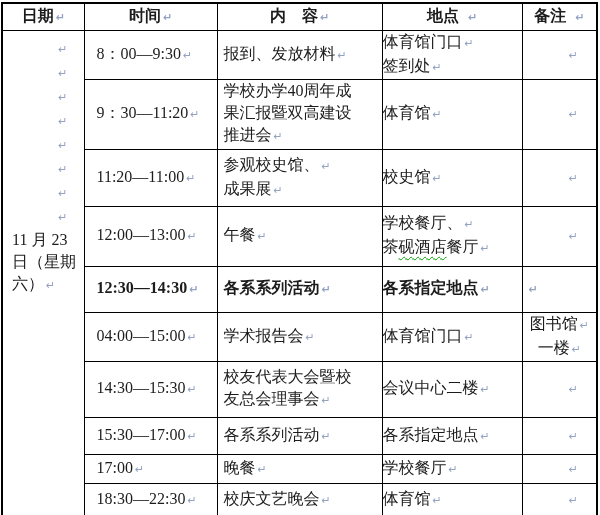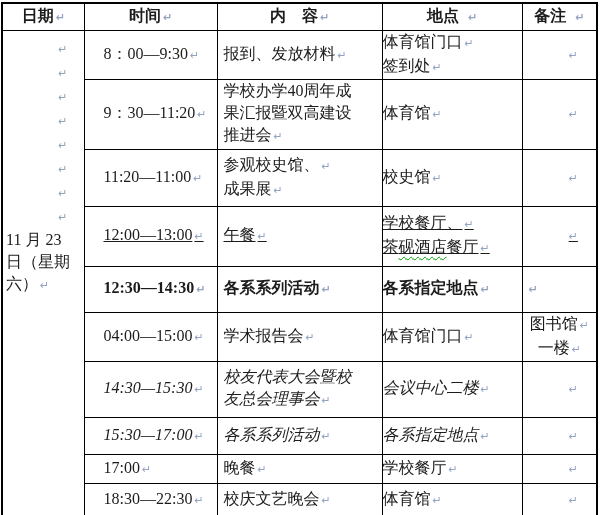--- a/index.html
+++ b/index.html
@@ -24,22 +24,22 @@
   }
   .line{line-height:22px;font-size:16px;white-space:nowrap;}
   .pmark{
     font-family:"DejaVu Sans",sans-serif;
     font-size:11px;color:var(--mark,#93a2c2);
     margin-left:2px;
   }
   .pmark.gap{margin-left:9px;}
   td.date{vertical-align:top;padding-top:6px;}
   td.date .blank{text-align:right;padding-right:16px;}
-  td.date .dtext{padding-left:3px;}
-  td.time .line{padding-left:19px;}
+  td.date .dtext{padding-left:9px;}
+  td.time .line{padding-left:12px;}
   td.content .line{padding-left:6px;}
   td.location .line{}
   td.note .line{text-align:center;}
   td.note .line.shift{transform:translateX(13px);}
   td.note.note-left .line{text-align:left;padding-left:4px;transform:none;}
   .wavy{
     text-decoration-line:underline;
     text-decoration-style:wavy;
     text-decoration-color:var(--squig,#00a000);
     text-decoration-thickness:1px;
@@ -120,21 +120,21 @@
             <div class="line"><span>参观校史馆、</span><span class="pmark">↵</span></div>
             <div class="line"><span>成果展</span><span class="pmark">↵</span></div>
           </td>
           <td class="location">
             <div class="line"><span>校史馆</span><span class="pmark">↵</span></div>
           </td>
           <td class="note">
             <div class="line shift"><span class="pmark">↵</span></div>
           </td>
         </tr>
-        <tr style="height: 60px; text-decoration: underline;">
+        <tr style="height: 60px;">
           <td class="time">
             <div class="line"><span>12:00—13:00</span><span class="pmark">↵</span></div>
           </td>
           <td class="content">
             <div class="line"><span>午餐</span><span class="pmark">↵</span></div>
           </td>
           <td class="location">
             <div class="line"><span>学校餐厅、</span><span class="pmark">↵</span></div>
             <div class="line"><span>茶</span><span class="wavy">砚酒店</span><span>餐厅</span><span class="pmark">↵</span></div>
           </td>
@@ -164,36 +164,36 @@
             <div class="line"><span>学术报告会</span><span class="pmark">↵</span></div>
           </td>
           <td class="location">
             <div class="line"><span>体育馆门口</span><span class="pmark">↵</span></div>
           </td>
           <td class="note">
             <div class="line"><span>图书馆</span><span class="pmark">↵</span></div>
             <div class="line"><span>一楼</span><span class="pmark">↵</span></div>
           </td>
         </tr>
-        <tr style="height: 56px; font-style: italic;">
+        <tr style="height: 56px;">
           <td class="time">
             <div class="line"><span>14:30—15:30</span><span class="pmark">↵</span></div>
           </td>
           <td class="content">
             <div class="line"><span>校友代表大会暨校</span></div>
             <div class="line"><span>友总会理事会</span><span class="pmark">↵</span></div>
           </td>
           <td class="location">
             <div class="line"><span>会议中心二楼</span><span class="pmark">↵</span></div>
           </td>
           <td class="note">
             <div class="line shift"><span class="pmark">↵</span></div>
           </td>
         </tr>
-        <tr style="height: 37px; font-style: italic;">
+        <tr style="height: 37px;">
           <td class="time">
             <div class="line"><span>15:30—17:00</span><span class="pmark">↵</span></div>
           </td>
           <td class="content">
             <div class="line"><span>各系系列活动</span><span class="pmark">↵</span></div>
           </td>
           <td class="location">
             <div class="line"><span>各系指定地点</span><span class="pmark">↵</span></div>
           </td>
           <td class="note">

